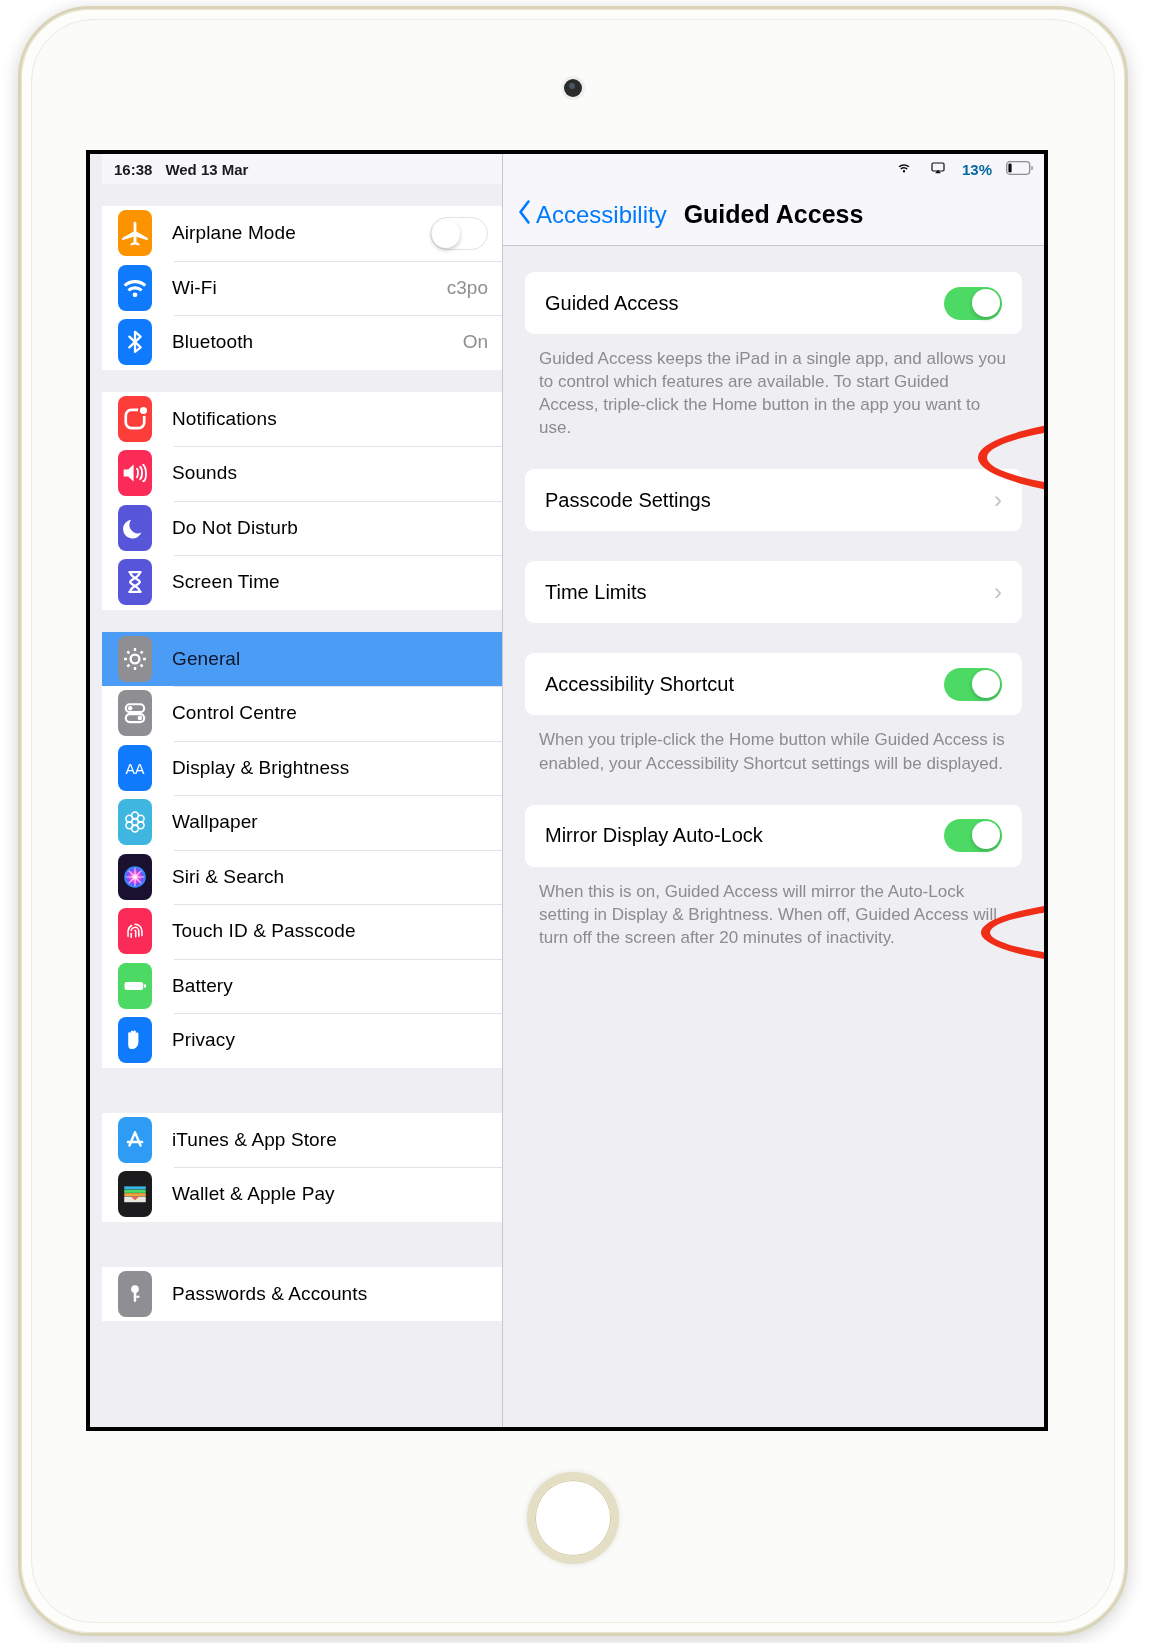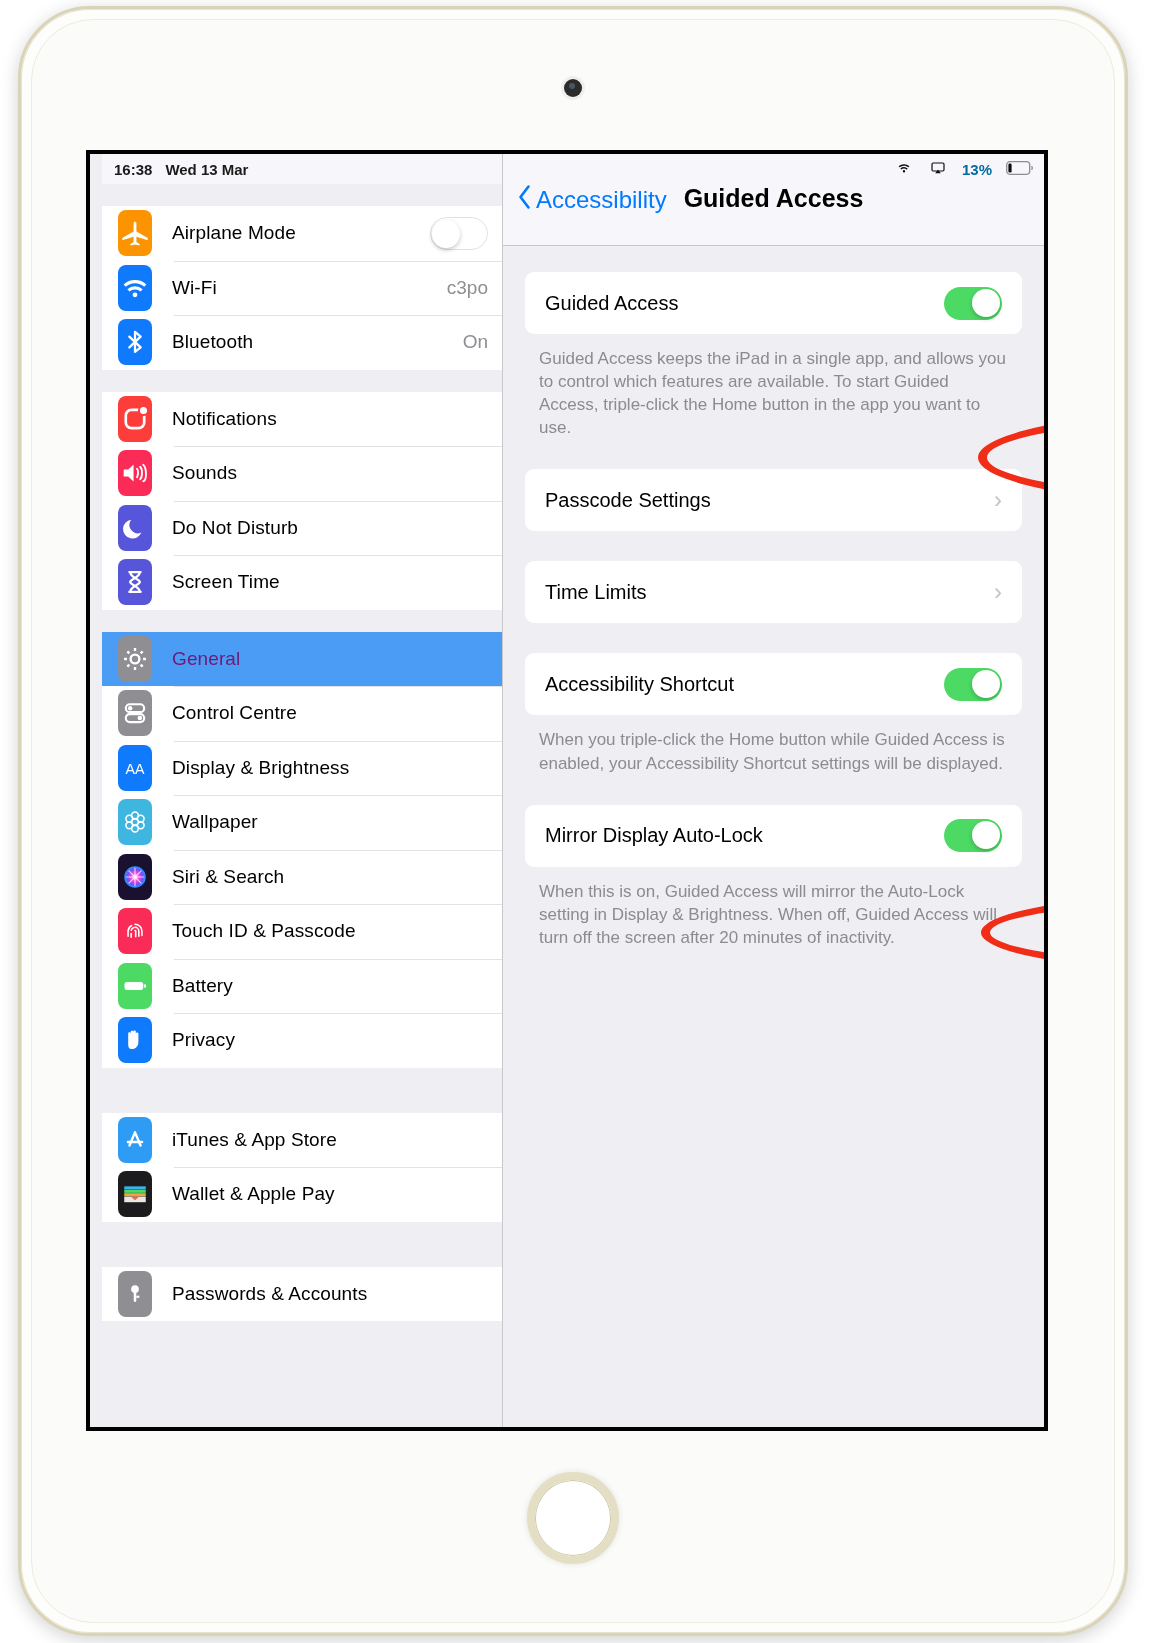--- a/index.html
+++ b/index.html
@@ -122,21 +122,21 @@
     background: #ffffff;
   }
   .sb-row + .sb-row::before {
     content: "";
     position: absolute;
     left: 72px; right: 0; top: 0;
     height: 1px;
     background: #e3e2e6;
   }
   .sb-row.selected { background: #4b9cf5; }
-  .sb-row.selected .sb-label { color: #701a75; }
+  .sb-row.selected .sb-label { color: #0f172a; }
   .sb-icon {
     width: 34px; height: 46px;
     border-radius: 8px;
     flex: 0 0 34px;
     position: relative;
     overflow: hidden;
     display: flex;
     align-items: center;
     justify-content: center;
   }
@@ -190,21 +190,21 @@
     padding-right: 10px;
     gap: 14px;
     font-size: 15px;
     font-weight: bold;
     color: #0369a1;
   }
   .dt-nav {
     height: 62px;
     background: #f7f6fa;
     display: flex;
-    align-items: flex-start;
+    align-items: center;
     position: relative;
     border-bottom: 1px solid #c8c7cc;
   }
   .dt-back {
     display: flex;
     align-items: center;
     margin-left: 14px;
     color: #007aff;
     font-size: 24px;
     gap: 4px;

